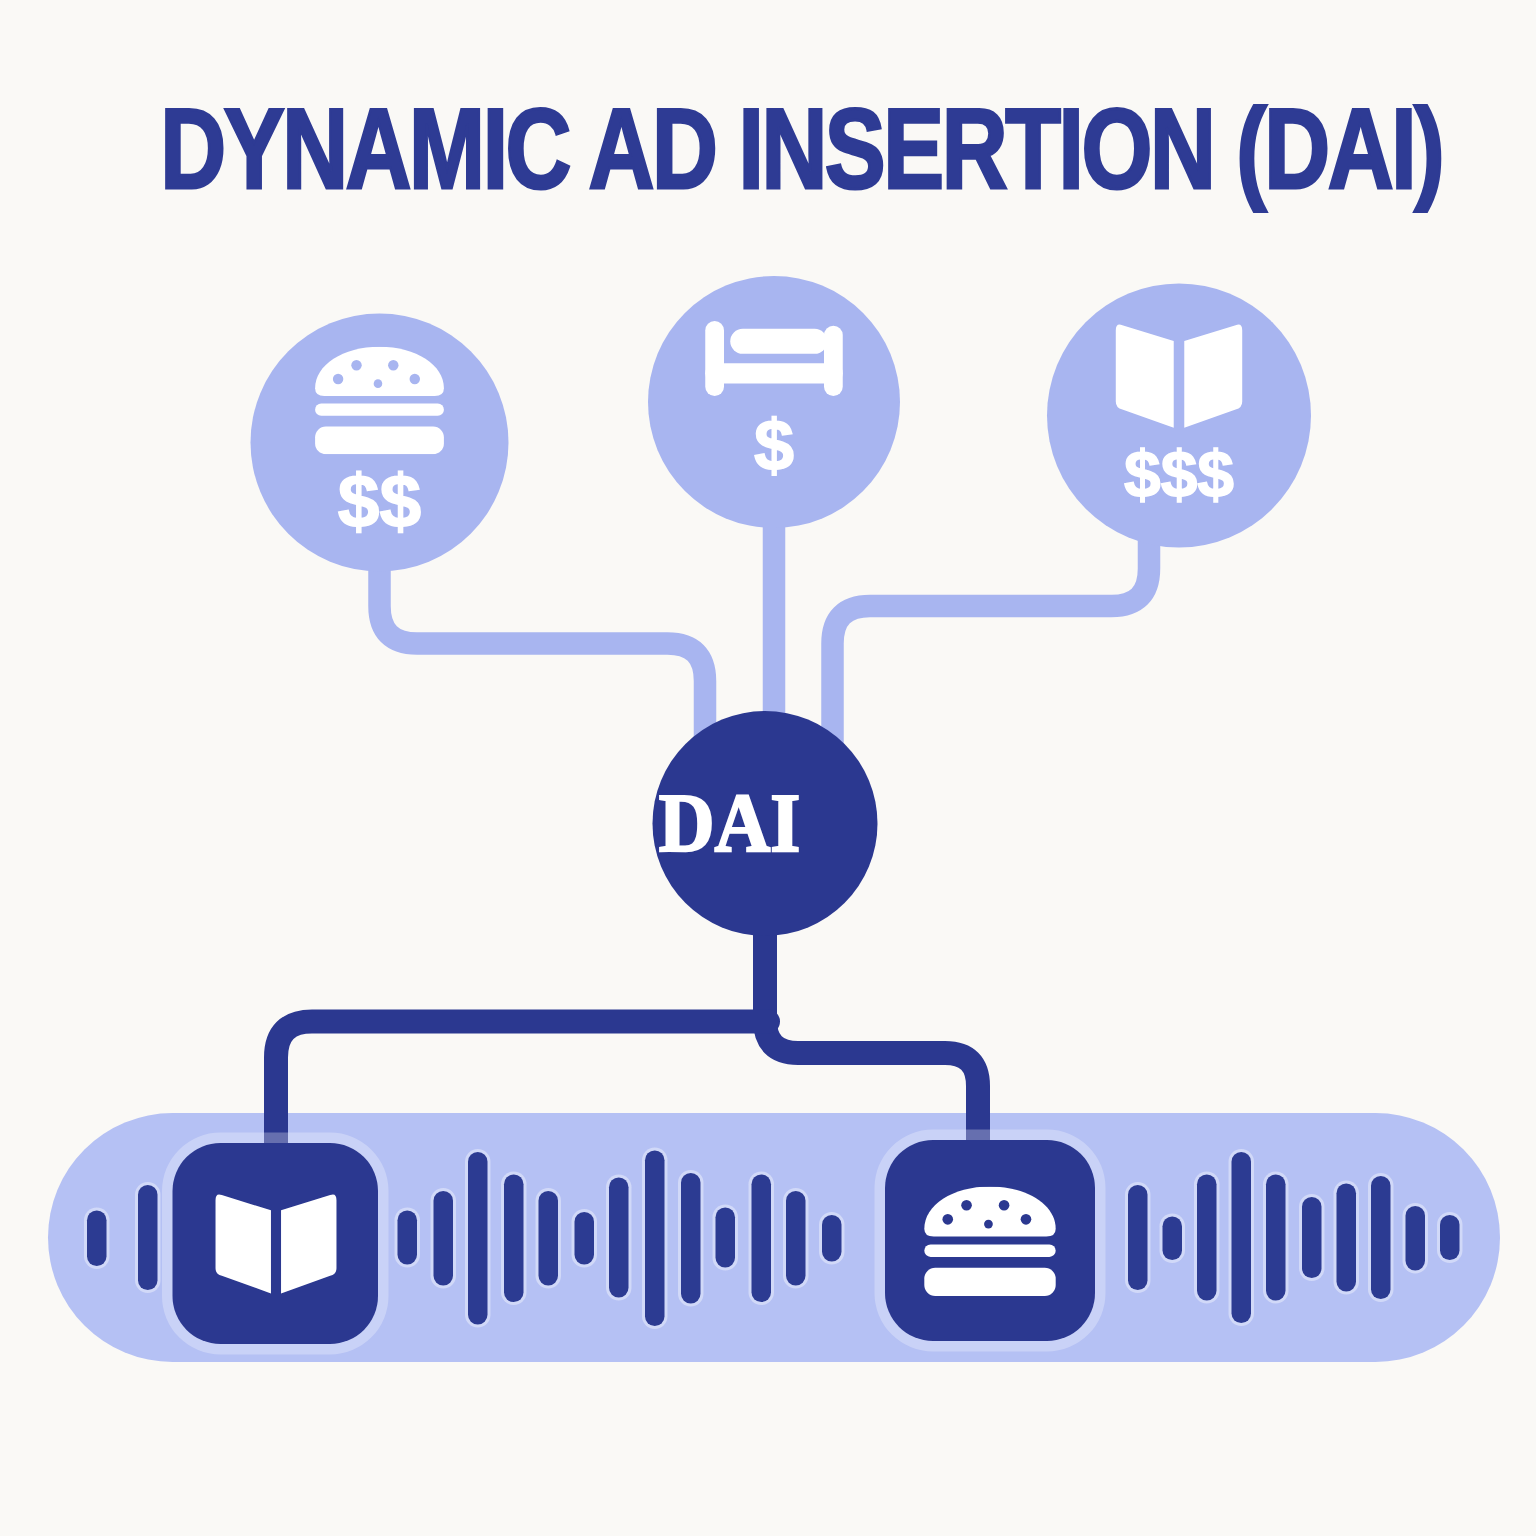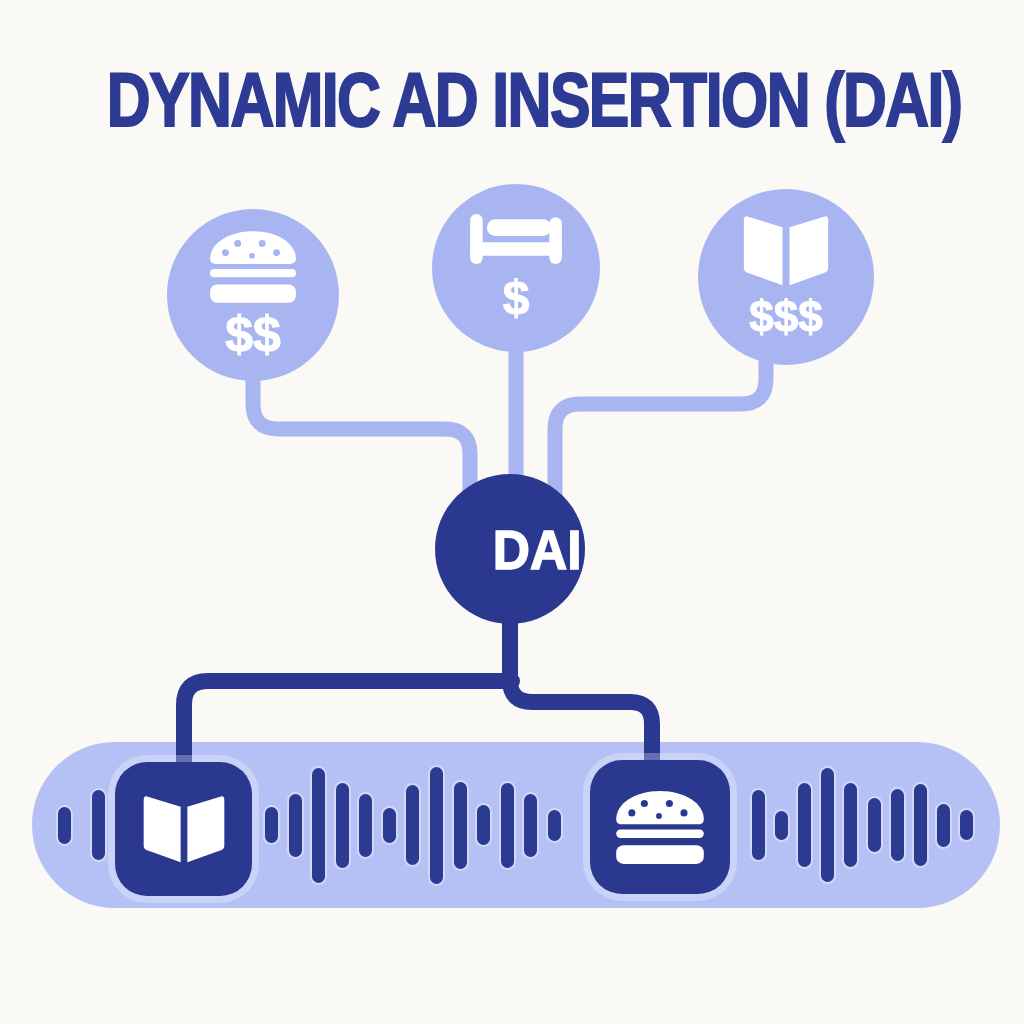--- a/index.html
+++ b/index.html
@@ -25,21 +25,21 @@
               color:var(--periwinkle);z-index:2;}
   .src-circle .price{color:var(--white);font-weight:700;-webkit-text-stroke:1px var(--white);line-height:1;}
   #circle-burger{left:167px;top:209px;width:172px;height:172px;}
   #circle-burger .price{font-size:50px;margin-top:6px;}
   #circle-hotel{left:432px;top:184px;width:168px;height:168px;}
   #circle-hotel .price{font-size:48px;margin-top:10px;}
   #circle-book{left:698px;top:189px;width:176px;height:176px;}
   #circle-book .price{font-size:44px;margin-top:8px;}
 
   .hub{position:absolute;left:435px;top:474px;width:150px;height:150px;border-radius:50%;
-       background:var(--navy);display:flex;align-items:center;justify-content:flex-end;z-index:6;}
+       background:var(--navy);display:flex;align-items:center;justify-content:flex-start;z-index:6;font-family:Liberation Serif, serif;}
   .hub span{color:var(--white);font-size:56px;font-weight:700;-webkit-text-stroke:1.5px var(--white);
             letter-spacing:0;transform:scaleX(.92);}
 
   .audio-bar{position:absolute;left:32px;top:742px;width:968px;height:166px;border-radius:83px;
              background:var(--bar-bg);z-index:3;}
 
   .wgroup{position:absolute;top:742px;height:166px;display:flex;align-items:center;
           justify-content:space-between;z-index:4;}
   #wf-left{left:58px;width:47px;}
   #wf-middle{left:265px;width:296px;}

